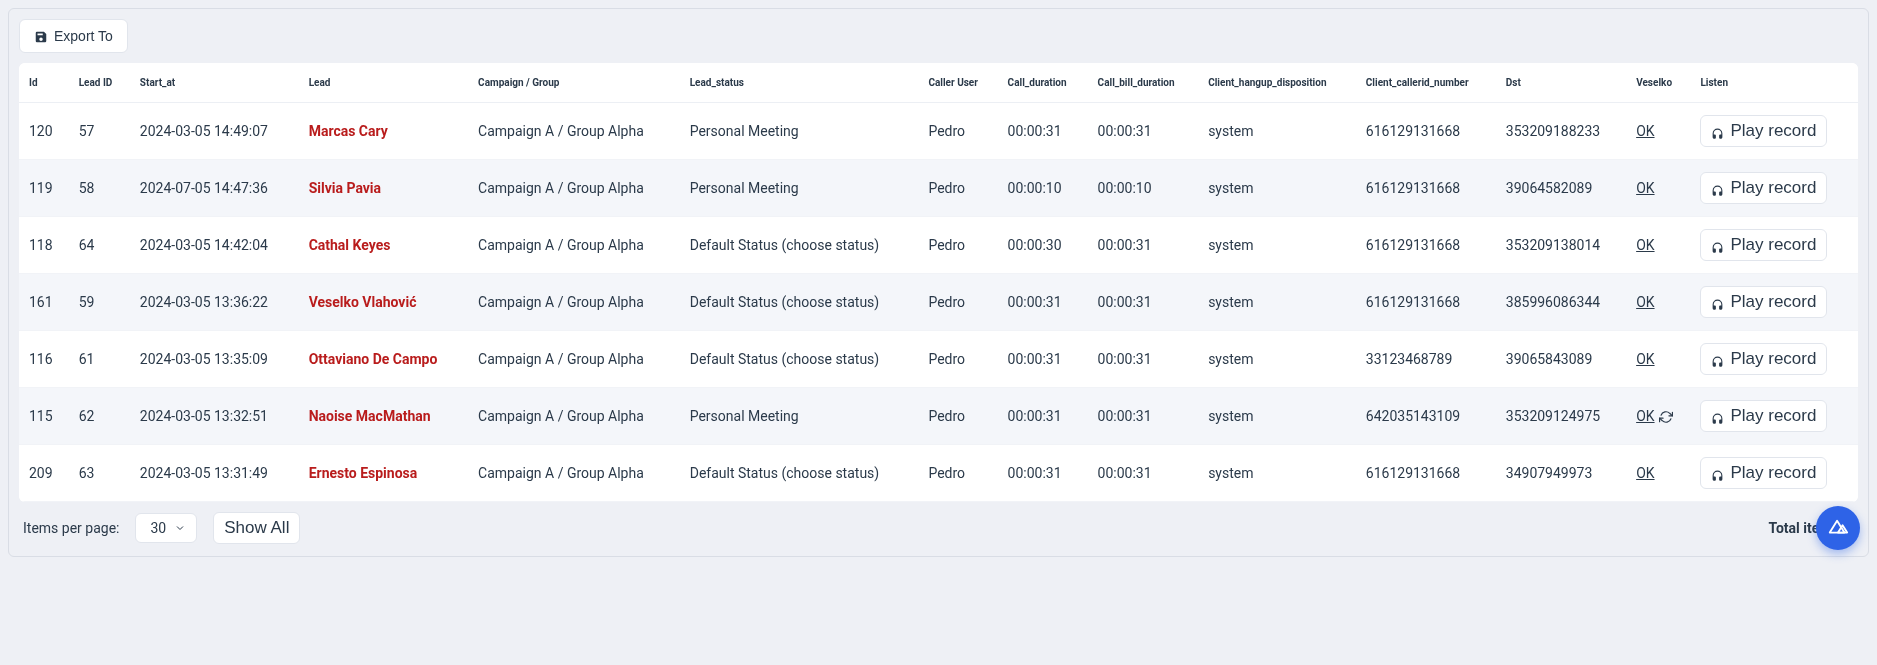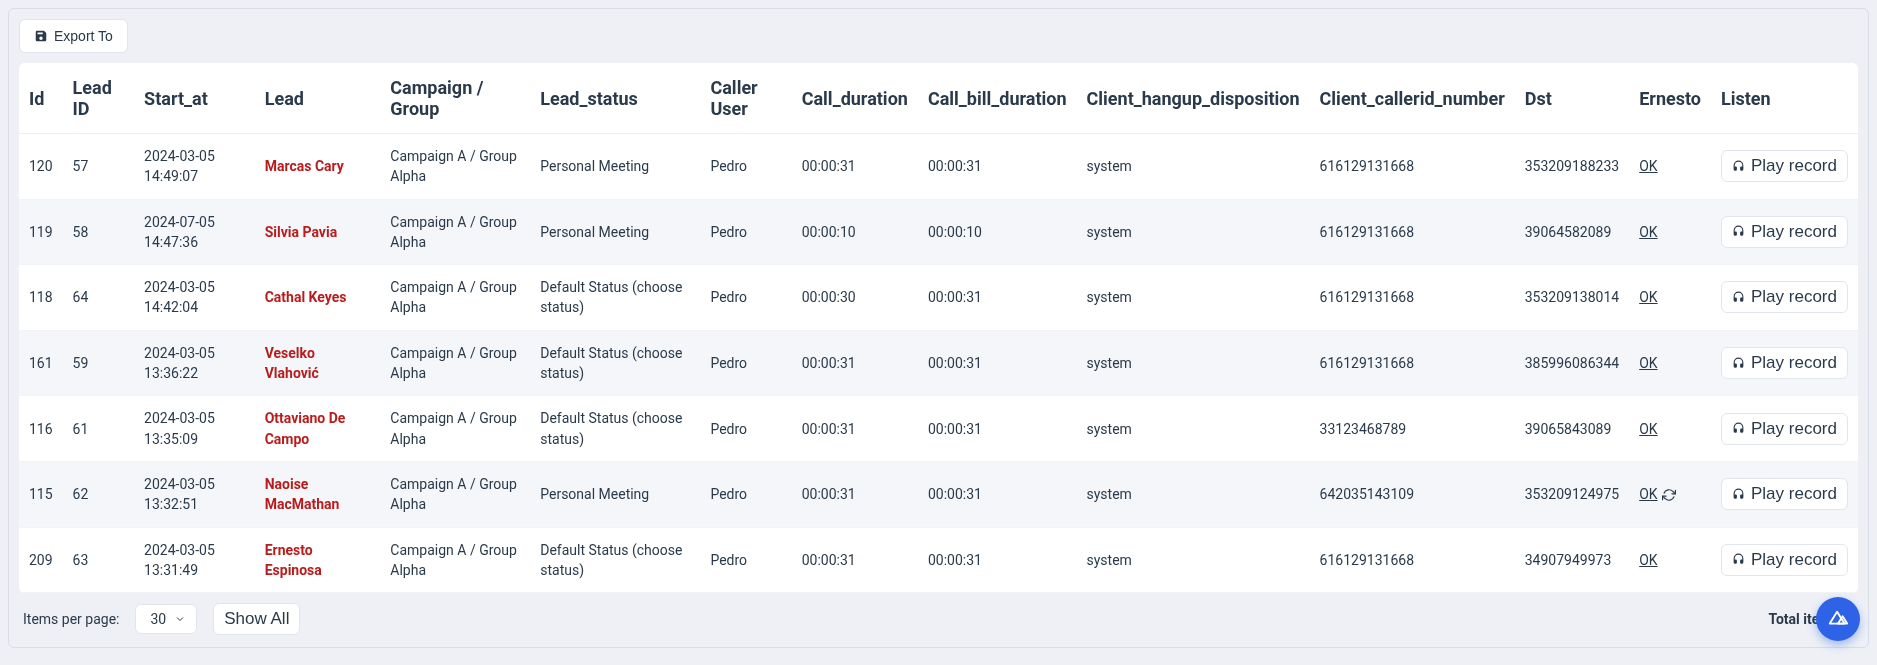--- a/index.html
+++ b/index.html
@@ -14,21 +14,21 @@
     border: 1px solid #d9dde5;
     border-radius: 6px;
     padding: 10px;
     background: #eef0f5;
   }
   .toolbar {
     margin-bottom: 10px;
   }
   .btn {
     display: inline-flex;
-    align-items: center;
+    align-items: flex-end;
     gap: 6px;
     background: #ffffff;
     border: 1px solid #e1e5ec;
     border-radius: 6px;
     padding: 8px 14px;
     font-size: 14px;
     color: #2b3a4a;
     cursor: pointer;
     font-weight: 500;
   }
@@ -46,21 +46,21 @@
     width: 100%;
     border-collapse: separate;
     border-spacing: 0;
     background: #ffffff;
     border-radius: 6px;
     overflow: hidden;
   }
   thead th {
     text-align: left;
     font-weight: 700;
-    font-size: 18px;
+    font-size: 10px;
     color: #2b3a4a;
     padding: 14px 10px;
     background: #ffffff;
     border-bottom: 1px solid #eceff4;
   }
   tbody td {
     padding: 12px 10px;
     vertical-align: middle;
     font-size: 14px;
     color: #2b3a4a;
@@ -155,21 +155,21 @@
           <th>Start_at</th>
           <th>Lead</th>
           <th>Campaign / Group</th>
           <th>Lead_status</th>
           <th>Caller User</th>
           <th>Call_duration</th>
           <th>Call_bill_duration</th>
           <th>Client_hangup_disposition</th>
           <th>Client_callerid_number</th>
           <th>Dst</th>
-          <th>Ernesto</th>
+          <th>Veselko</th>
           <th>Listen</th>
         </tr>
     </thead>
     <tbody id="body-rows">
         <tr>
           <td>120</td>
           <td>57</td>
           <td>2024-03-05 14:49:07</td>
           <td><a class="lead-link">Marcas Cary</a></td>
           <td>Campaign A / Group Alpha</td>

